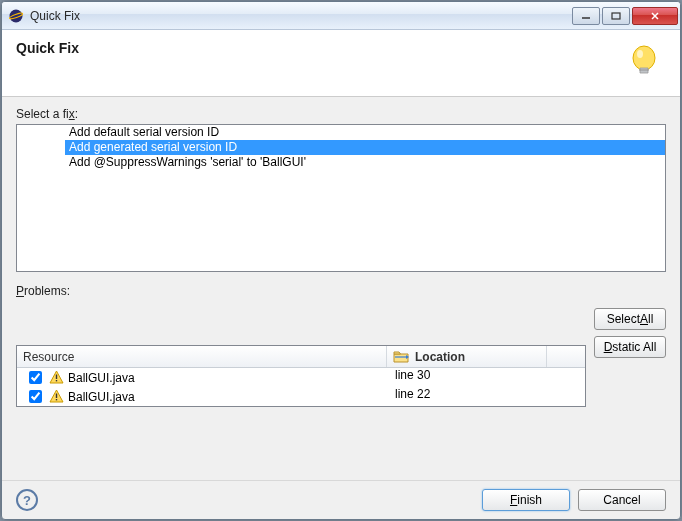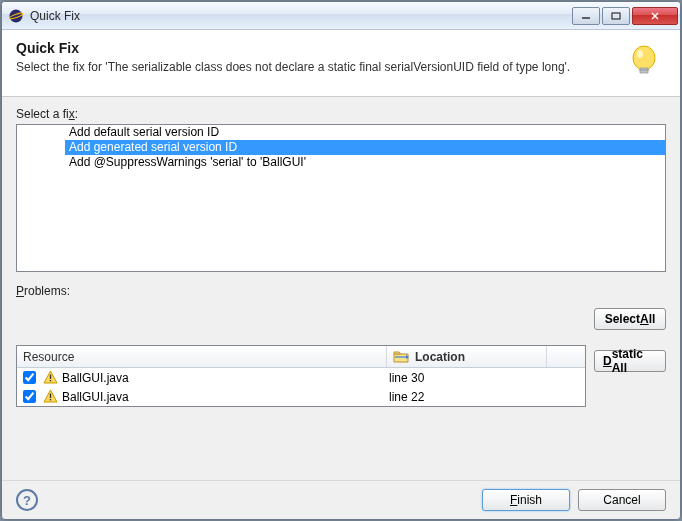--- a/index.html
+++ b/index.html
@@ -126,35 +126,33 @@
     border-right: 1px solid #d5dae0;
     color: #333;
   }
   .th.resource { width: 370px; }
   .th.location { flex: 1; font-weight: bold; }
   .th.pad { width: 38px; border-right: none; }
   .loc-icon { width: 16px; height: 14px; margin-right: 6px; }
   .tbl-body { }
   .tr {
     display: flex;
-    align-items: center;
     height: 19px;
-    padding: 0 2px;
+    padding: 0 8px;
   }
   .td.resource { width: 364px; display: flex; align-items: center; gap: 4px; }
   .td.location { flex: 1; padding-left: 6px; }
   .chk {
     width: 13px; height: 13px;
   }
   .warn-icon { width: 15px; height: 15px; }
   .side-btns {
-    display: flex; flex-direction: column; gap: 20px;
+    display: flex; flex-direction: column; gap: 6px;
     padding-top: 24px;
     width: 72px;
-    font-weight: bold;
   }
   .btn {
     height: 22px;
     border: 1px solid #8e8f8f;
     border-radius: 3px;
     background: linear-gradient(to bottom, #ffffff, #e6e8ea);
     padding: 0 8px;
     font-family: inherit;
     font-size: 12px;
     color: #000;
@@ -213,21 +211,20 @@
             <line x1="2" y1="1" x2="8" y2="7" stroke="#fff" stroke-width="1.5"></line>
             <line x1="8" y1="1" x2="2" y2="7" stroke="#fff" stroke-width="1.5"></line>
           </svg>
         </div>
     </div>
   </div>
 
   <div class="header-area">
     <div class="head-text">
       <h1>Quick Fix</h1>
-      <div class="subtitle">Select the fix for 'The serializable class  does not declare a static final serialVersionUID field of type long'.</div>
     </div>
     <span class="bulb-icon">
       <svg viewBox="0 0 44 44">
         <ellipse cx="22" cy="18" rx="11" ry="12" fill="#ffe066" stroke="#e0b000" stroke-width="1"></ellipse>
         <path d="M 18 28 L 18 33 L 26 33 L 26 28 Z" fill="#c0c4c8" stroke="#999" stroke-width="0.8"></path>
         <line x1="17" y1="30" x2="27" y2="30" stroke="#888" stroke-width="0.8"></line>
         <ellipse cx="18" cy="14" rx="3" ry="4" fill="#fff9d9" opacity="0.8"></ellipse>
       </svg>
     </span>
   </div>

